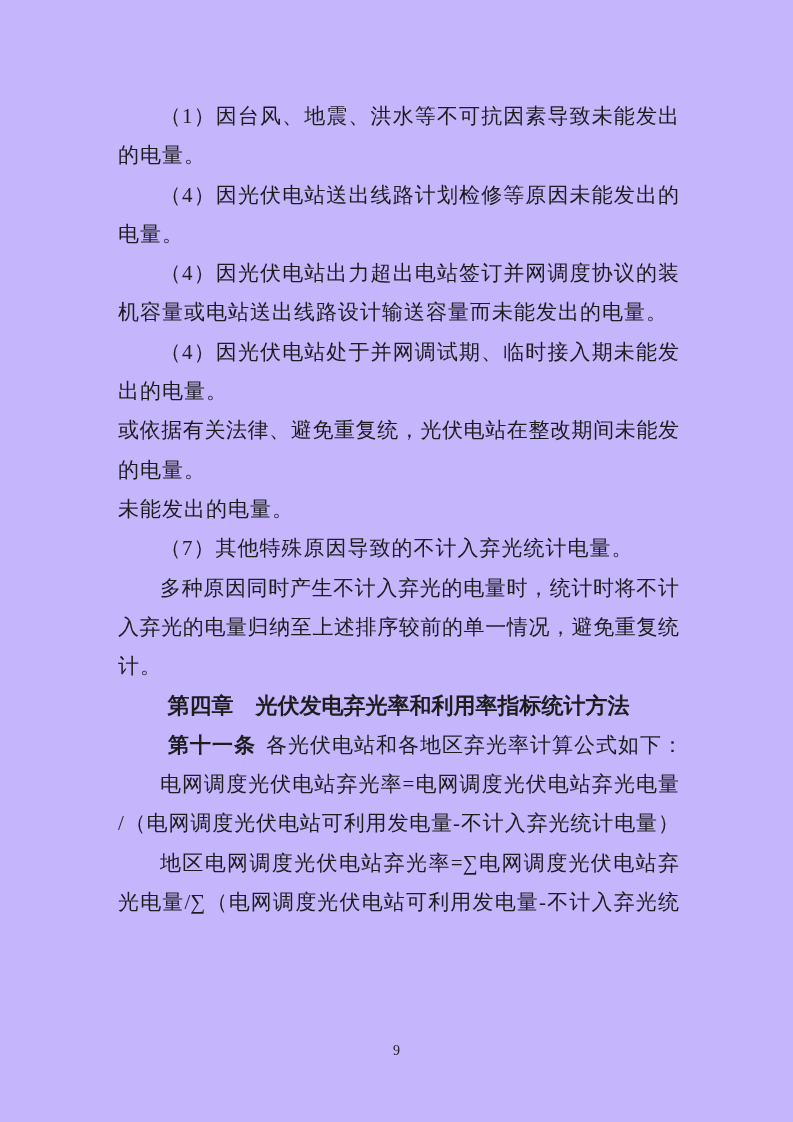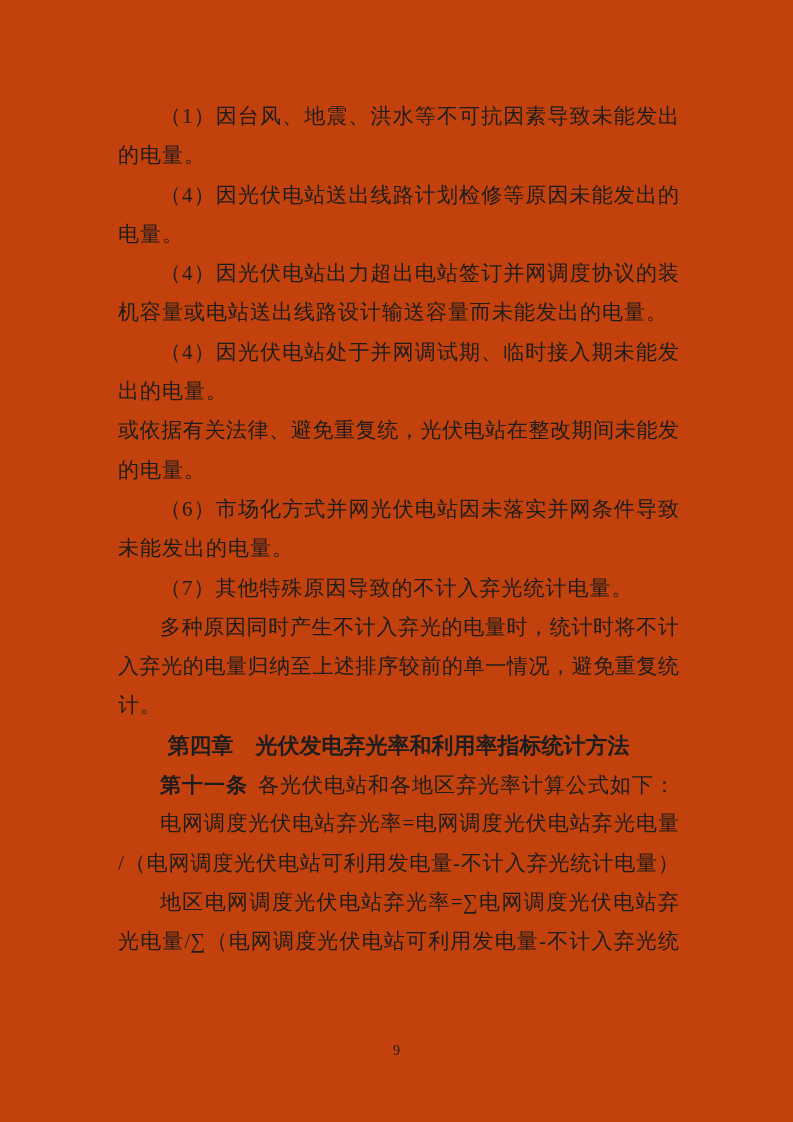--- a/index.html
+++ b/index.html
@@ -4,21 +4,21 @@
 <style>
   html, body {
     margin: 0;
     padding: 0;
     background: #ffffff;
   }
   .page {
     position: relative;
     width: 793px;
     height: 1122px;
-    background: #c2410c;
+    background: #c4b5fd;
     color: #1d1d1d;
     font-family: "Liberation Serif", serif;
     overflow: hidden;
   }
   .content {
     position: absolute;
     left: 118px;
     top: 97px;
     width: 561px;
   }
@@ -42,23 +42,24 @@
   }
   .chapter {
     font-family: Liberation Serif, serif;
     font-weight: 700;
     font-size: 22px;
     letter-spacing: 0;
     text-align: center;
     text-indent: 0;
   }
   .article .term {
-    font-family: Liberation Sans, sans-serif;
+    font-family: Liberation Mono, monospace;
     font-weight: 700;
     margin-right: 10px;
+    margin-left: 8px;
   }
   .pagenum {
     position: absolute;
     left: 0;
     right: 0;
     top: 1041px;
     height: 20px;
     line-height: 20px;
     text-align: center;
     font-size: 14px;
@@ -74,21 +75,20 @@
     <div class="line indent stretch">（1）因台风、地震、洪水等不可抗因素导致未能发出</div>
     <div class="line">的电量。</div>
     <div class="line indent stretch">（4）因光伏电站送出线路计划检修等原因未能发出的</div>
     <div class="line">电量。</div>
     <div class="line indent stretch">（4）因光伏电站出力超出电站签订并网调度协议的装</div>
     <div class="line">机容量或电站送出线路设计输送容量而未能发出的电量。</div>
     <div class="line indent stretch">（4）因光伏电站处于并网调试期、临时接入期未能发</div>
     <div class="line">出的电量。</div>
     <div class="line stretch">或依据有关法律、避免重复统，光伏电站在整改期间未能发出</div>
     <div class="line">的电量。</div>
-    <div class="line indent stretch">（6）市场化方式并网光伏电站因未落实并网条件导致</div>
     <div class="line">未能发出的电量。</div>
     <div class="line indent">（7）其他特殊原因导致的不计入弃光统计电量。</div>
     <div class="line indent stretch">多种原因同时产生不计入弃光的电量时，统计时将不计</div>
     <div class="line stretch">入弃光的电量归纳至上述排序较前的单一情况，避免重复统</div>
     <div class="line">计。</div>
     <div class="line chapter">第四章　光伏发电弃光率和利用率指标统计方法</div>
     <div class="line indent article">
       <span class="term">第十一条</span><span>各光伏电站和各地区弃光率计算公式如下：</span>
     </div>
     <div class="line indent stretch">电网调度光伏电站弃光率=电网调度光伏电站弃光电量</div>

